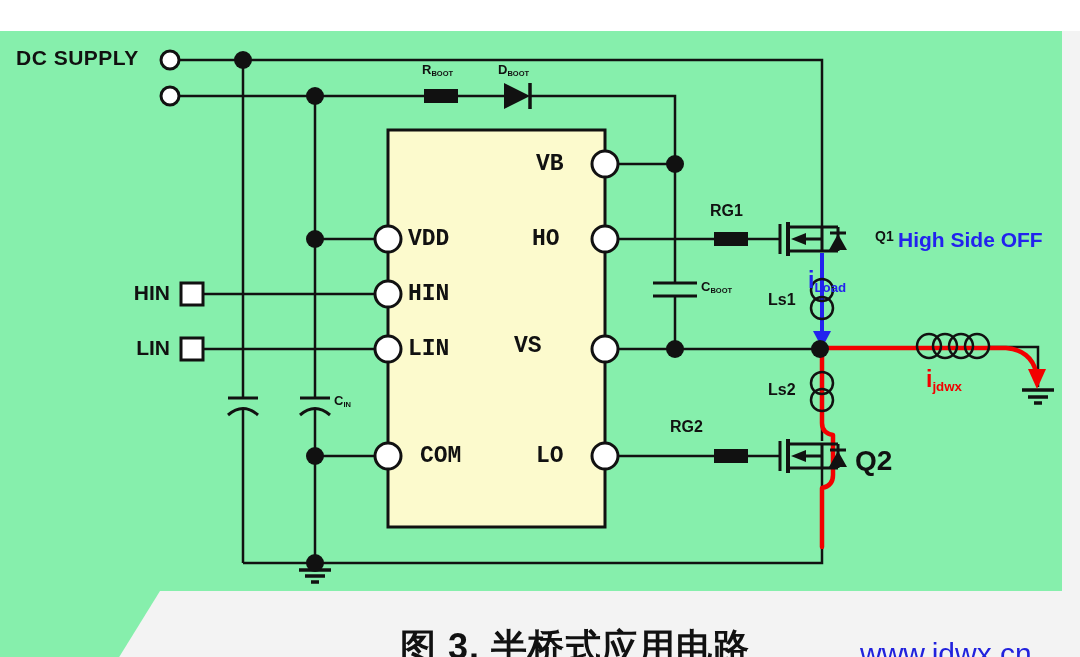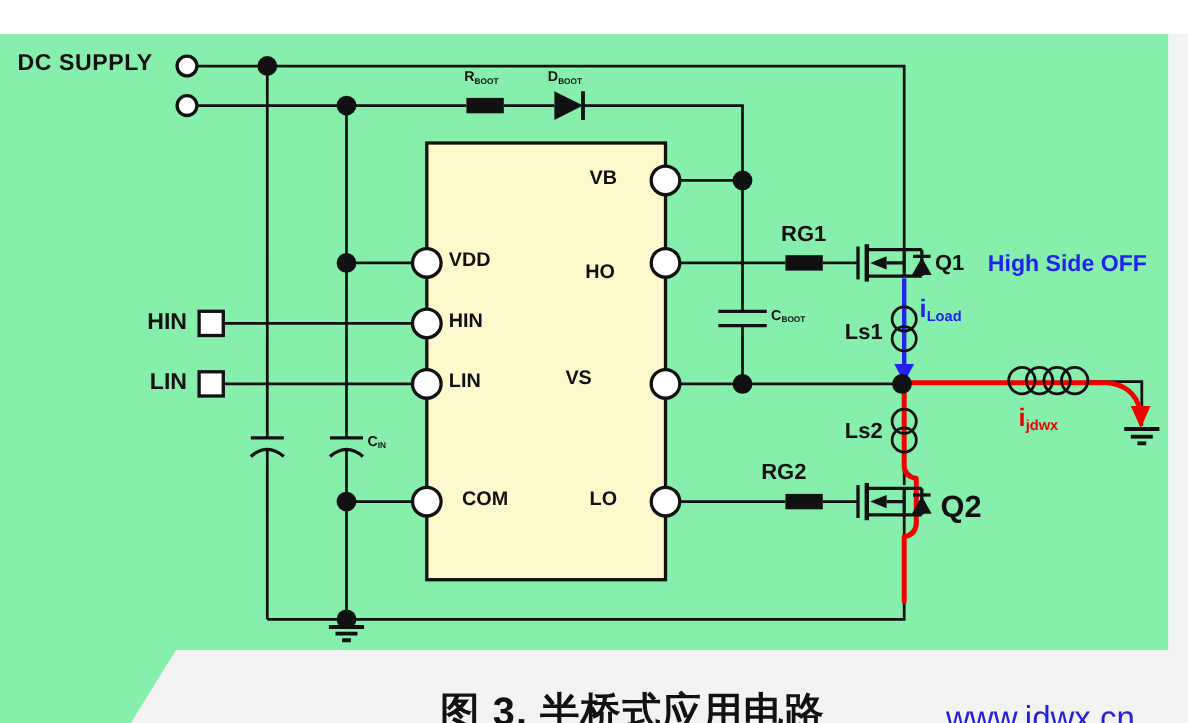--- a/index.html
+++ b/index.html
@@ -8,23 +8,23 @@
     background:#86efac;font-family:"Liberation Sans","DejaVu Sans",sans-serif;margin-top:31px;
   }
   .bg-right{position:absolute;left:1062px;top:0;width:18px;height:657px;background:#f3f3f3;}
   .bg-bottom{position:absolute;left:0;top:560px;width:1080px;height:97px;background:#f3f3f3;
     clip-path:polygon(100px 97px,160px 0,1080px 0,1080px 97px);}
   svg.layer{position:absolute;left:0;top:0;width:1080px;height:657px;}
   .lbl{position:absolute;white-space:nowrap;color:#111;font-weight:bold;line-height:1.05;}
   .lbl sub{font-size:0.58em;font-weight:bold;vertical-align:-0.28em;letter-spacing:0;}
   .supply{font-size:21px;letter-spacing:0.5px;}
   .term{font-size:21px;}
-  .pin{font-size:18px;}
+  .pin{font-size:23px;font-family:Liberation Mono, monospace;}
   .comp{font-size:13px;}
-  .comp-sm{font-size:20px;}
+  .comp-sm{font-size:16px;}
   .blue{color:#2222EE;}
   .red{color:#F20000;}
   .cur{font-size:23px;}
   .caption{font-size:36px;letter-spacing:1px;}
   .watermark{font-size:30px;font-weight:normal;color:#2222DD;}
 </style>
 </head>
 <body>
 
 <div class="canvas">
@@ -161,36 +161,36 @@
   <div class="lbl supply" style="left:16px;top:16px">DC SUPPLY</div>
 
   <div class="lbl term" style="left:106px;top:251px;width:64px;text-align:right">HIN</div>
   <div class="lbl term" style="left:106px;top:306px;width:64px;text-align:right">LIN</div>
 
   <div class="lbl pin" style="left:408px;top:196px">VDD</div>
   <div class="lbl pin" style="left:408px;top:251px">HIN</div>
   <div class="lbl pin" style="left:408px;top:306px">LIN</div>
   <div class="lbl pin" style="left:420px;top:413px">COM</div>
   <div class="lbl pin" style="left:536px;top:121px">VB</div>
-  <div class="lbl pin" style="left:532px;top:207px">HO</div>
+  <div class="lbl pin" style="left:532px;top:196px">HO</div>
   <div class="lbl pin" style="left:514px;top:303px">VS</div>
   <div class="lbl pin" style="left:536px;top:413px">LO</div>
 
   <div class="lbl comp" style="left:422px;top:32px"><span>R</span><sub>BOOT</sub></div>
   <div class="lbl comp" style="left:498px;top:32px"><span>D</span><sub>BOOT</sub></div>
   <div class="lbl comp" style="left:334px;top:363px"><span>C</span><sub>IN</sub></div>
   <div class="lbl comp" style="left:701px;top:249px"><span>C</span><sub>BOOT</sub></div>
 
   <div class="lbl comp-sm" style="left:710px;top:172px">RG1</div>
-  <div class="lbl comp-sm" style="left:692px;top:388px">RG2</div>
+  <div class="lbl comp-sm" style="left:670px;top:388px">RG2</div>
   <div class="lbl comp-sm" style="left:768px;top:261px">Ls1</div>
   <div class="lbl comp-sm" style="left:768px;top:351px">Ls2</div>
 
-  <div class="lbl comp-sm" style="left:850px;top:198px;font-size:20px">Q1</div>
+  <div class="lbl comp-sm" style="left:875px;top:198px;font-size:14px">Q1</div>
   <div class="lbl blue" style="left:898px;top:198px;font-size:21px">High Side OFF</div>
   <div class="lbl comp-sm" style="left:855px;top:415px;font-size:28px">Q2</div>
 
-  <div class="lbl cur blue" style="left:836px;top:237px"><span>i</span><sub>Load</sub></div>
+  <div class="lbl cur blue" style="left:808px;top:237px"><span>i</span><sub>Load</sub></div>
   <div class="lbl cur red" style="left:926px;top:336px"><span>i</span><sub>jdwx</sub></div>
 
   <div class="lbl caption" style="left:300px;top:597px;width:550px;text-align:center">图 3. 半桥式应用电路</div>
   <div class="lbl watermark" style="left:860px;top:607px;width:212px;text-align:left">www.jdwx.cn</div>
 </div>
 
 </body></html>

